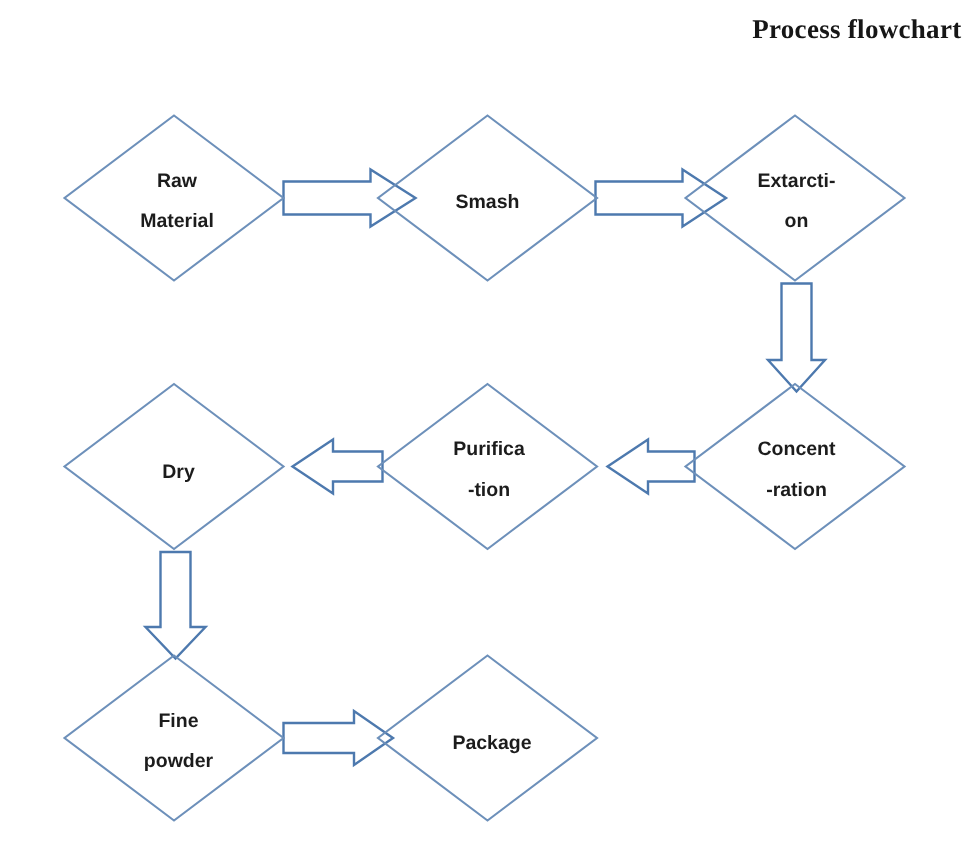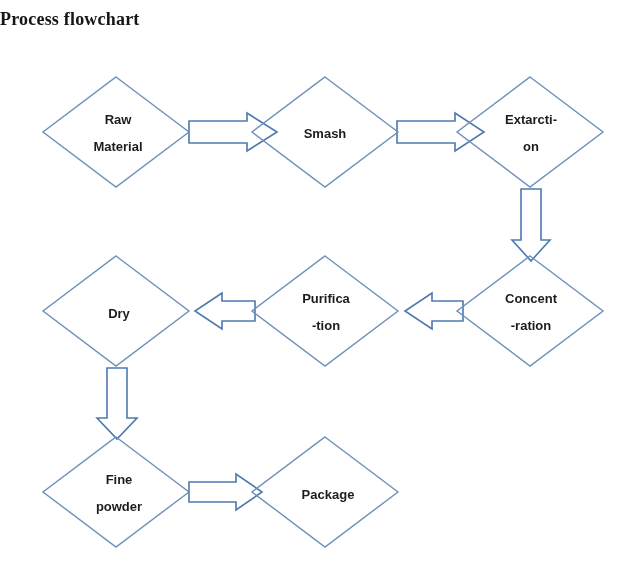--- a/index.html
+++ b/index.html
@@ -15,21 +15,21 @@
     position: relative;
     width: 641px;
     height: 563px;
     background: #ffffff;
   }
   .title {
     position: absolute;
     top: 9px;
     left: 0;
     width: 641px;
-    text-align: left;
+    text-align: right;
     font-family: "Liberation Serif", serif;
     font-weight: bold;
     font-size: 18px;
     color: #161616;
     letter-spacing: 0.2px;
   }
   svg.flow {
     position: absolute;
     top: 0;
     left: 0;

